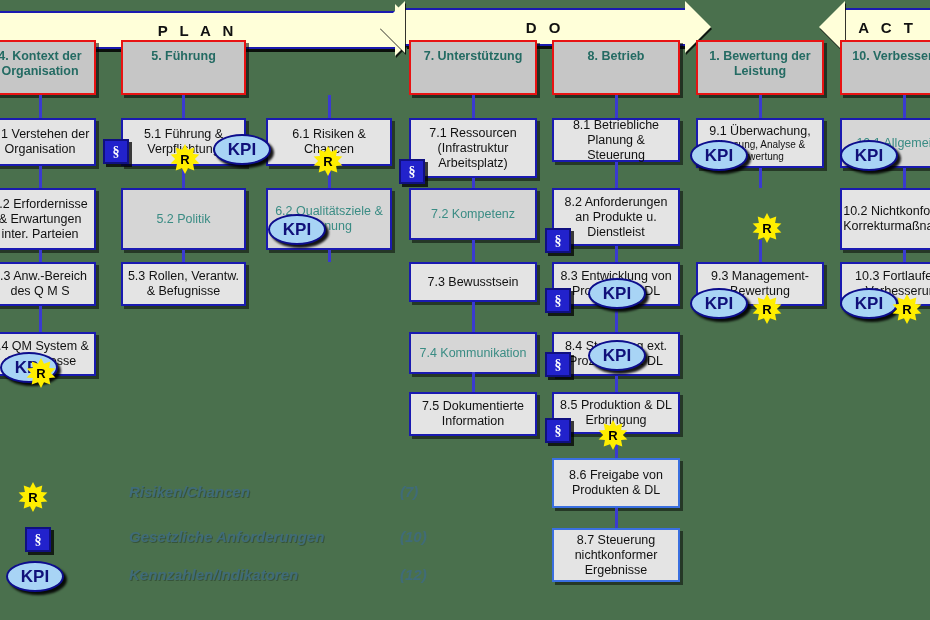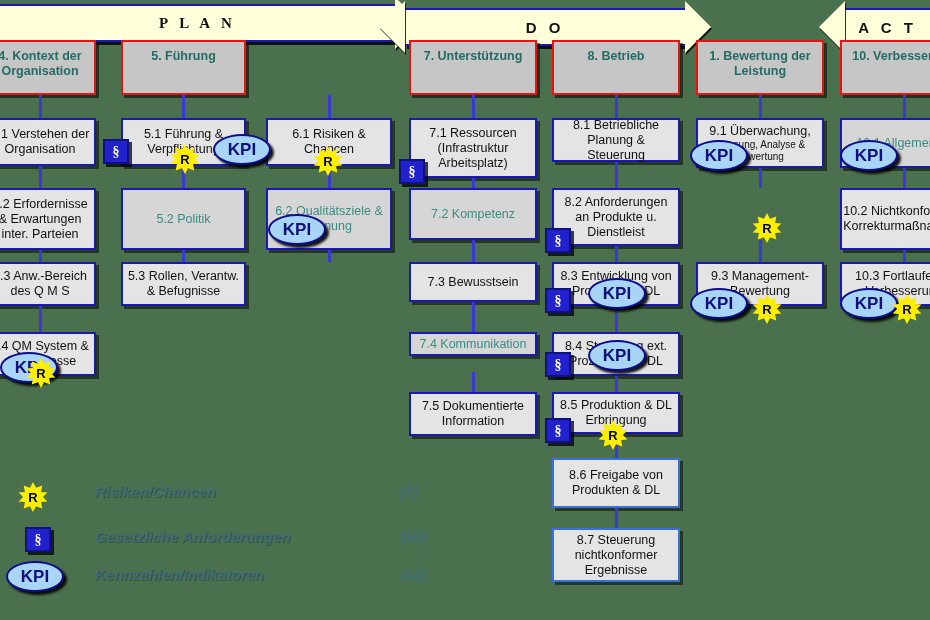--- a/index.html
+++ b/index.html
@@ -79,31 +79,32 @@
     width:54px;height:27px;border-radius:50%;
     background:#a8d4f5;border:2px solid #0d0d8c;
     display:flex;align-items:center;justify-content:center;
     color:#10107a;font-weight:bold;font-size:17px;letter-spacing:0px;
     filter:drop-shadow(3px 3px 1px rgba(0,0,0,.9));
   }
   .legend-txt{
     position:absolute;color:#3c6a8a;font-weight:bold;font-style:italic;
     font-size:15px;text-shadow:1px 1px 0 rgba(0,0,0,.35);
     opacity:.72;
+    margin-left:34px;
   }
   .legend-cnt{
     position:absolute;color:#3c6a8a;font-weight:bold;font-style:italic;
     font-size:15px;opacity:.72;
   }
 </style>
 </head>
 <body>
 
 <div id="stage">
-    <div class="phase" style="left: 0px; top: 4px; width: 395px; height: 34px; font-family: Liberation Serif, serif;">
+    <div class="phase" style="left: 0px; top: 11px; width: 395px; height: 34px;">
       <span>P L A N</span>
       <span class="ahead r"></span>
     </div>
     <div class="phase" style="left: 405px; top: 8px; width: 280px; height: 34px;">
       <span>D O</span>
       <span class="ahead r"></span>
       <span class="ahead l"></span>
     </div>
     <div class="phase" style="left: 845px; top: 8px; width: 85px; height: 34px;">
       <span>A C T</span>
@@ -161,21 +162,21 @@
     </div>
     <div class="vline" style="left: 471.5px; top: 178px; width: 3px; height: 10px;"></div>
     <div class="box teal" style="left: 409px; top: 188px; width: 128px; height: 52px;">
       <div>7.2 Kompetenz</div>
     </div>
     <div class="vline" style="left: 471.5px; top: 240px; width: 3px; height: 22px;"></div>
     <div class="box" style="left: 409px; top: 262px; width: 128px; height: 40px;">
       <div>7.3 Bewusstsein</div>
     </div>
     <div class="vline" style="left: 471.5px; top: 302px; width: 3px; height: 30px;"></div>
-    <div class="box teal" style="left: 409px; top: 332px; width: 128px; height: 24px;">
+    <div class="box teal" style="left: 409px; top: 332px; width: 128px; height: 42px;">
       <div>7.4 Kommunikation</div>
     </div>
     <div class="vline" style="left: 471.5px; top: 372px; width: 3px; height: 20px;"></div>
     <div class="box" style="left: 409px; top: 392px; width: 128px; height: 44px;">
       <div>7.5 Dokumentierte Information</div>
     </div>
     <div class="hdr" style="left: 552px; top: 40px; width: 128px; height: 55px;">
       <span>8. Betrieb</span>
     </div>
     <div class="vline" style="left: 614.5px; top: 95px; width: 3px; height: 23px;"></div>

